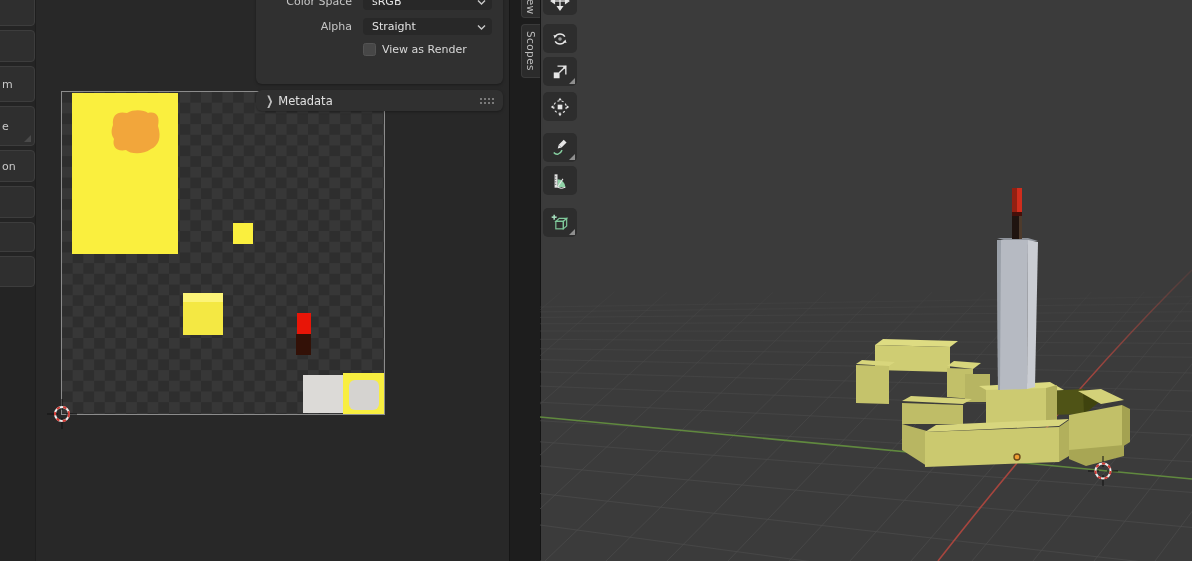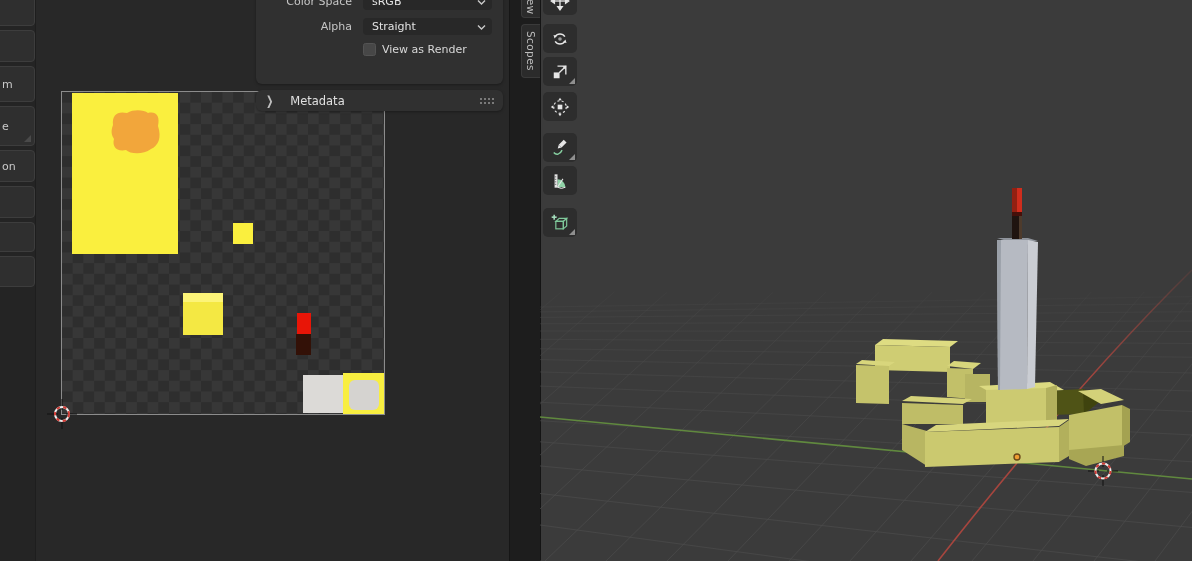--- a/index.html
+++ b/index.html
@@ -37,21 +37,21 @@
   .pwidget { position:absolute; left:107px; width:129px; height:17px; border-radius:4px; }
   .dropdown { background:#282828; color:#e2e2e2; font-size:11px; line-height:17px; padding-left:9px;
               display:flex; align-items:center; }
   .dropdown .dtext { flex:1; line-height:17px; }
   .dropdown svg { margin-right:6px; }
   .numfield { background:#595959; color:#f1f1f1; font-size:11px; line-height:17px; text-align:center; }
   .checkbox { position:absolute; left:107px; width:13px; height:13px; background:#474747;
               border:1px solid #535353; border-radius:2.5px; }
   .cb-label { position:absolute; left:126px; font-size:11px; color:#d8d8d8; line-height:14px; }
   .meta-chevron { margin-left:9px; color:#c0c0c0; font-size:11px; transform:scale(.8,1.15); }
-  .meta-title { margin-left:16px; font-size:11.5px; color:#e0e0e0; }
+  .meta-title { margin-left:4px; font-size:11.5px; color:#e0e0e0; }
   .meta-grip { margin-left:auto; margin-right:8px; width:16px; height:8px;
                background-image:radial-gradient(#7a7a7a 1px, transparent 1.3px); background-size:4px 4px; }
 
   
   .vtab { position:absolute; left:12px; width:19px; background:#2b2b2b; border:1px solid #3a3a3a; border-right:none;
           border-radius:4px 0 0 4px; color:#bdbdbd; font-size:10.5px; letter-spacing:.4px;
           writing-mode:vertical-rl; display:flex; align-items:center; justify-content:center; }
 
   
   .tool-btn { position:absolute; left:3px; width:34px; height:29px; background:#2d2d2d; border-radius:5px;

